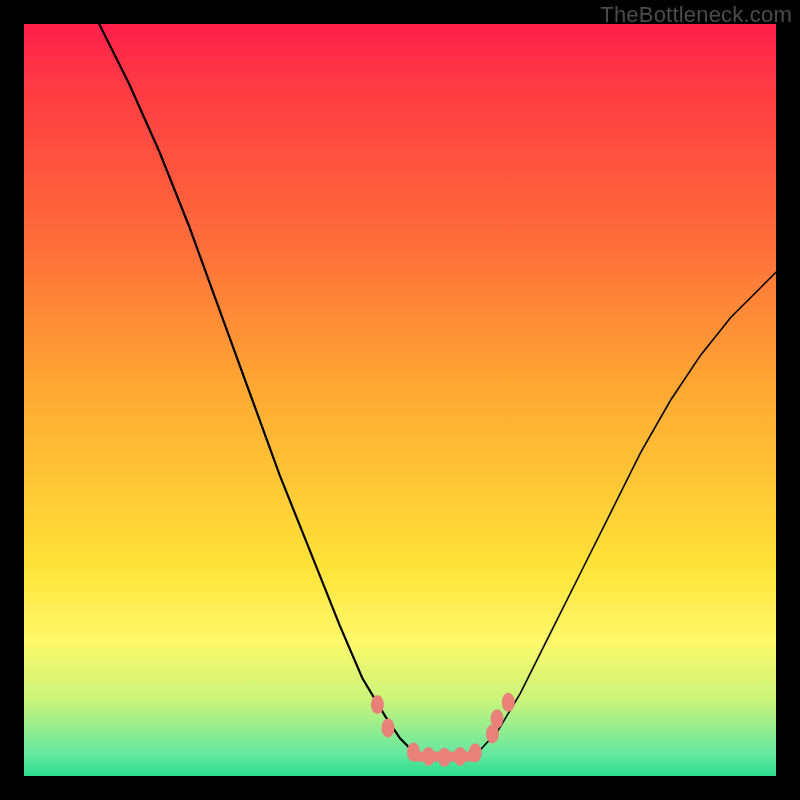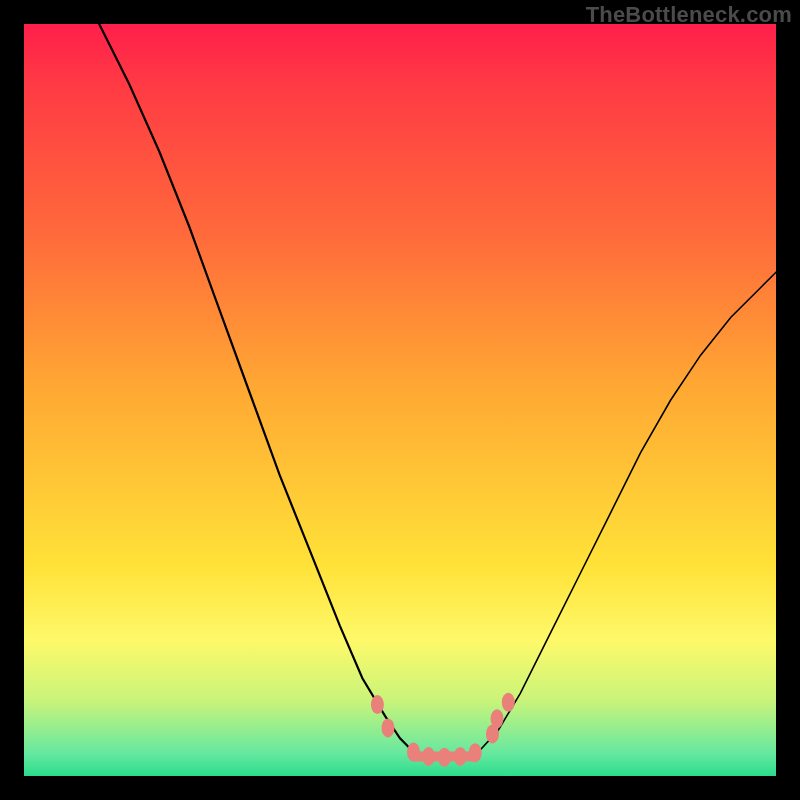--- a/index.html
+++ b/index.html
@@ -38,21 +38,21 @@
       #66e8a0 97%,
       #2bdc8c 100%
     );
   }
   .watermark {
     position: absolute;
     top: 2px;
     right: 8px;
     color: #4b4b4b;
     font-size: 22px;
-    font-weight: 700;
+    font-weight: 400;
     letter-spacing: 0.2px;
     user-select: none;
   }
   svg.curve {
     position: absolute;
     top: 0;
     left: 0;
     width: 752px;
     height: 752px;
     overflow: visible;

